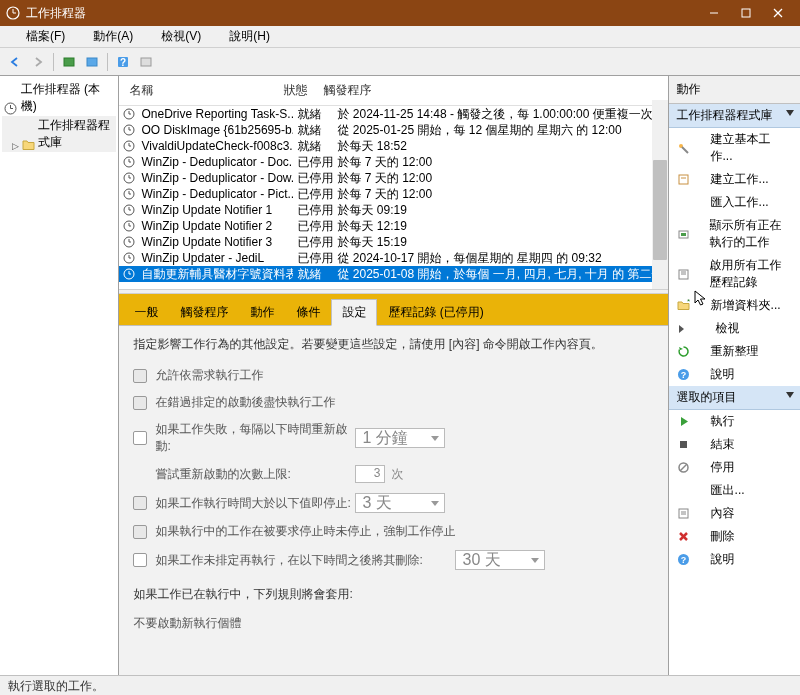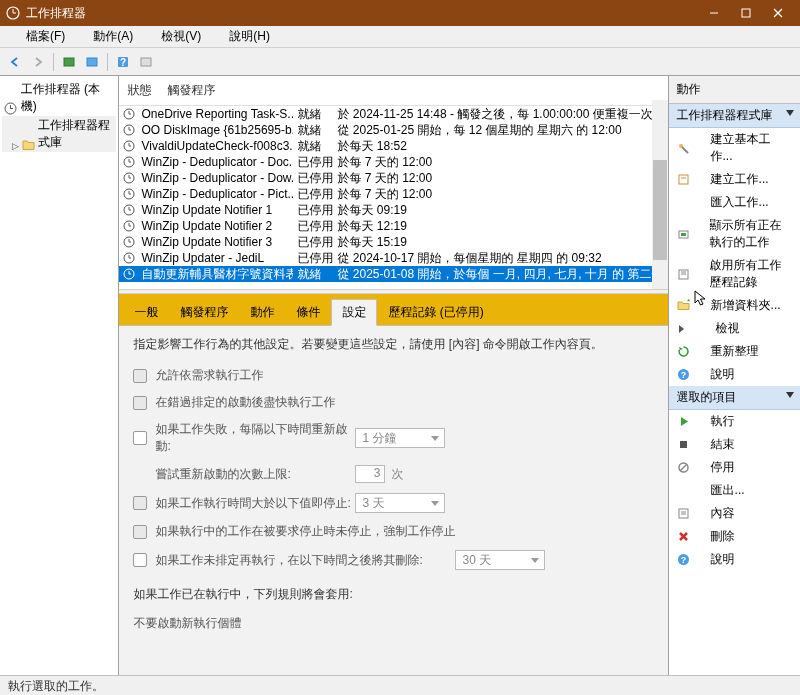--- a/index.html
+++ b/index.html
@@ -44,21 +44,21 @@
 .details { flex: 1; background: #f2f2f2; overflow: hidden; }
 .tabs { display: flex; border-bottom: 1px solid #c0c0c0; padding: 4px 4px 0; gap: 0; background: #eab308; }
 .tab { padding: 4px 10px; font-size: 12px; cursor: pointer; border: 1px solid transparent; border-bottom: none; position: relative; top: 1px; }
 .tab.active { background: #f2f2f2; border-color: #c0c0c0; border-bottom: 1px solid #f2f2f2; }
 .tab-content { padding: 10px 14px; font-size: 12px; color: #333; }
 .desc { margin-bottom: 14px; color: #333; }
 .setting-row { display: flex; align-items: center; margin: 10px 0; }
 .setting-row .chk { width: 14px; height: 14px; margin-right: 8px; border: 1px solid #999; background: #fff; border-radius: 2px; display: flex; align-items: center; justify-content: center; }
 .setting-row .chk.indet { background: #e8e8e8; }
 .setting-row .label { flex: 1; color: #555; }
-.setting-row .combo { width: 90px; height: 20px; border: 1px solid #bbb; background: #fff; display: flex; align-items: center; padding: 0 6px; font-size: 12px; color: #888; position: relative; }
+.setting-row .combo { width: 90px; height: 20px; border: 1px solid #bbb; background: #fff; display: flex; align-items: center; padding: 0 6px; font-size: 16px; color: #888; position: relative; }
 .setting-row .combo::after { content: ""; position: absolute; right: 5px; top: 7px; border-left: 4px solid transparent; border-right: 4px solid transparent; border-top: 5px solid #999; }
 .setting-row .numbox { width: 30px; height: 18px; border: 1px solid #bbb; background: #fff; padding: 0 4px; color: #888; text-align: right; margin-right: 6px; }
 
 .right-panel { width: 155px; background: #fff; display: flex; flex-direction: column; }
 .actions-header { background: #f0f0f0; padding: 5px 8px; font-size: 12px; border-bottom: 1px solid #c0c0c0; }
 .actions-section-title { background: #d5e5f6; padding: 3px 8px; font-size: 12px; color: #000; border-bottom: 1px solid #b0c8e0; position: relative; }
 .actions-section-title::after { content: ""; position: absolute; right: 6px; top: 6px; border-left: 4px solid transparent; border-right: 4px solid transparent; border-top: 6px solid #333; }
 .action-item { display: flex; align-items: center; padding: 3px 8px; cursor: pointer; gap: 20px; font-size: 12px; }
 .action-icon { width: 14px; height: 14px; display: flex; align-items: center; justify-content: center; }
 .action-item.sub::before { content: ""; width: 0; height: 0; border-top: 4px solid transparent; border-bottom: 4px solid transparent; border-left: 5px solid #555; margin-left: 2px; margin-right: -2px; }
@@ -160,20 +160,21 @@
             <path d="M1 3 h4 l1 1.5 h6 v7 h-11 z" fill="#f7d77a" stroke="#c8a840"></path>
           </svg>
         </span>
       <span>工作排程器程式庫</span>
     </div>
   </div>
 
   <div class="middle-panel">
     <div class="task-list">
       <div class="list-header">
+        <div class="col col-name" style="padding-left:10px">名稱</div>
         <div class="col col-status">狀態</div>
         <div class="col col-trigger">觸發程序</div>
       </div>
       <div id="task-rows">
           <div class="task-row">
             <span class="status-icon">
               <svg width="12" height="12">
                 <circle cx="6" cy="6" r="5" fill="none" stroke="#555"></circle>
                 <line x1="6" y1="6" x2="6" y2="3" stroke="#555"></line>
                 <line x1="6" y1="6" x2="8" y2="6" stroke="#555"></line>

